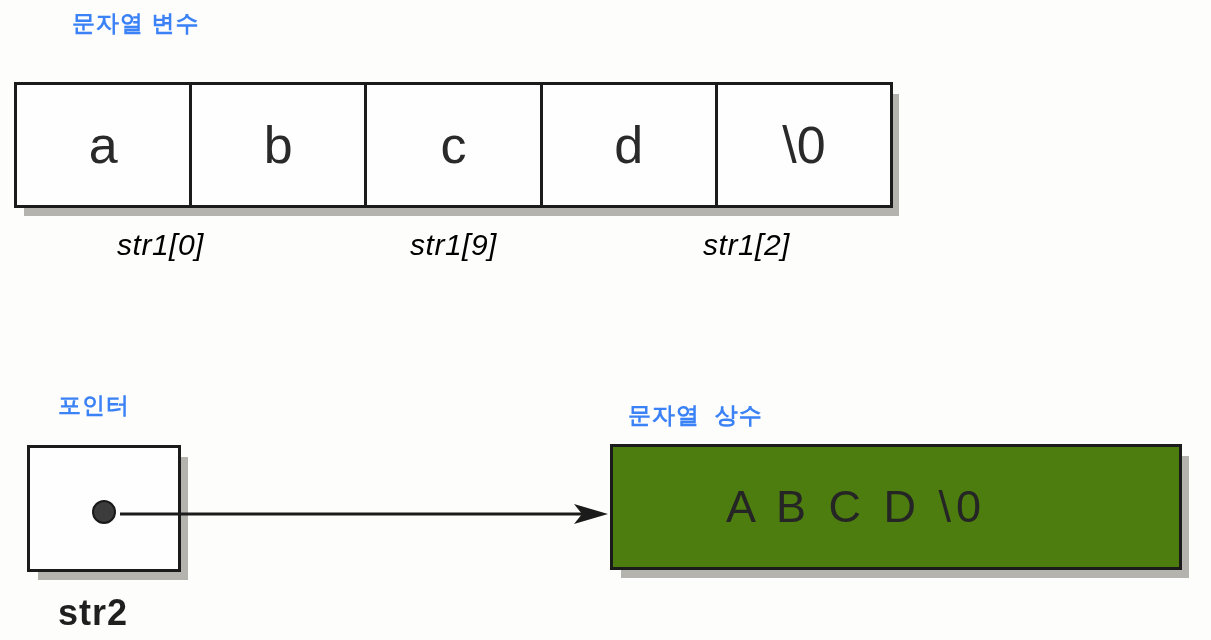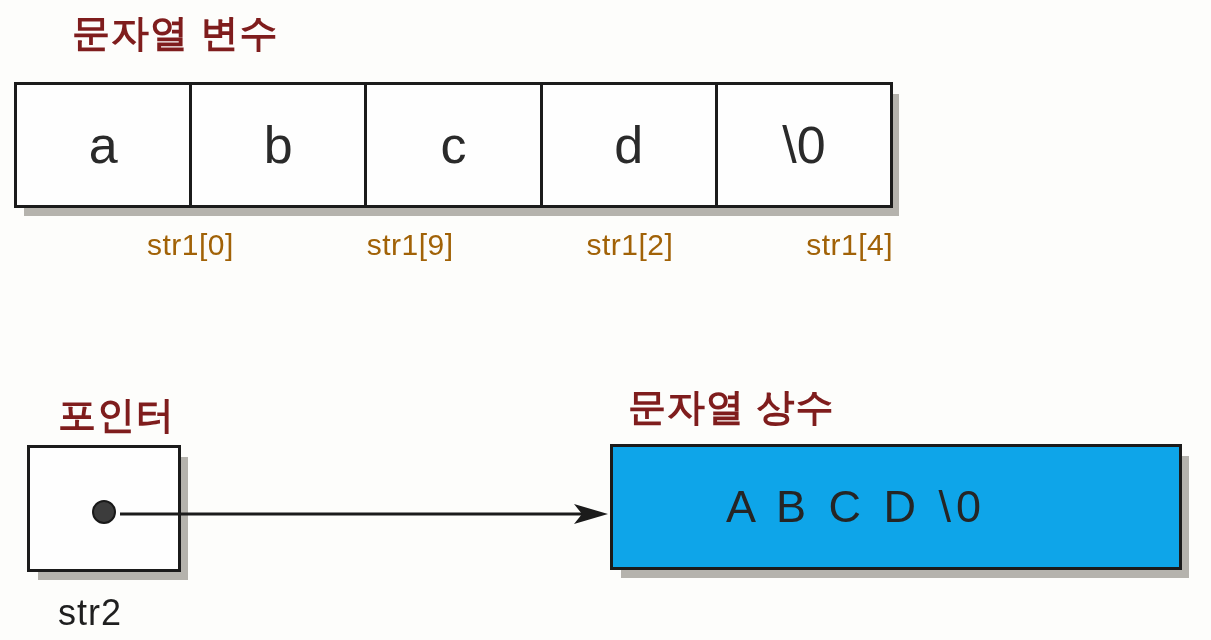--- a/index.html
+++ b/index.html
@@ -12,29 +12,29 @@
     font-family: "Liberation Sans", "DejaVu Sans", sans-serif;
   }
   .stage {
     position: relative;
     width: 1211px;
     height: 640px;
     color: #222;
   }
   .label {
     position: absolute;
-    font-size: 38px;
+    font-size: 23px;
     font-weight: 600;
     letter-spacing: 1px;
-    color: #7f1d1d;
+    color: #3b82f6;
     white-space: nowrap;
   }
   .top-label   { left: 72px;  top: 8px;   }
   .ptr-label   { left: 58px;  top: 390px; }
-  .const-label { left: 628px; top: 382px; }
+  .const-label { left: 628px; top: 400px; font-family: Liberation Mono, monospace; }
 
   
   .array-box {
     position: absolute;
     left: 14px; top: 82px;
     width: 879px; height: 126px;
     box-sizing: border-box;
     border: 3px solid #1b1b1b;
     background: #fefefe;
     box-shadow: 8px 10px 0 -2px #b5b3ad;
@@ -52,24 +52,25 @@
   .cell:last-child { border-right: none; }
 
   .index-row {
     position: absolute;
     left: 14px; top: 228px;
     width: 879px;
     display: flex;
   }
   .index-label {
     flex: 1 1 0;
-    text-align: right;
+    text-align: center;
     font-size: 30px;
-    color: #a16207;
+    color: #000000;
     letter-spacing: 0.5px;
+    font-style: italic;
   }
 
   
   .pointer-box {
     position: absolute;
     left: 27px; top: 445px;
     width: 154px; height: 127px;
     box-sizing: border-box;
     border: 3px solid #1b1b1b;
     background: #fefefe;
@@ -85,35 +86,36 @@
     border: 2px solid #191919;
     box-sizing: border-box;
     margin-top: 6px;
   }
   .str2-label {
     position: absolute;
     left: 58px; top: 592px;
     font-size: 36px;
     color: #1f1f1f;
     letter-spacing: 1px;
+    font-weight: bold;
   }
   .arrow-svg {
     position: absolute;
     left: 116px; top: 495px;
     width: 496px; height: 38px;
   }
 
   
   .const-box {
     position: absolute;
     left: 610px; top: 444px;
     width: 572px; height: 126px;
     box-sizing: border-box;
     border: 3px solid #1b1b1b;
-    background: #0ea5e9;
+    background: #4d7c0f;
     box-shadow: 9px 10px 0 -2px #b5b3ad;
     display: flex;
     align-items: center;
     justify-content: center;
     padding-right: 80px;
   }
   .const-text {
     font-size: 45px;
     letter-spacing: 5px;
     color: #252525;
@@ -142,21 +144,20 @@
     </div>
     <div class="cell">
       <span>\0</span>
     </div>
   </div>
 
   <div class="index-row">
     <div class="index-label">str1[0]</div>
     <div class="index-label">str1[9]</div>
     <div class="index-label">str1[2]</div>
-    <div class="index-label">str1[4]</div>
   </div>
 
   <div class="label ptr-label">포인터</div>
 
   <div class="pointer-box">
     <span class="dot"></span>
   </div>
 
   <svg class="arrow-svg" viewBox="0 0 496 38" xmlns="http://www.w3.org/2000/svg">
     <line x1="4" y1="19" x2="466" y2="19" stroke="#1b1b1b" stroke-width="3"></line>

